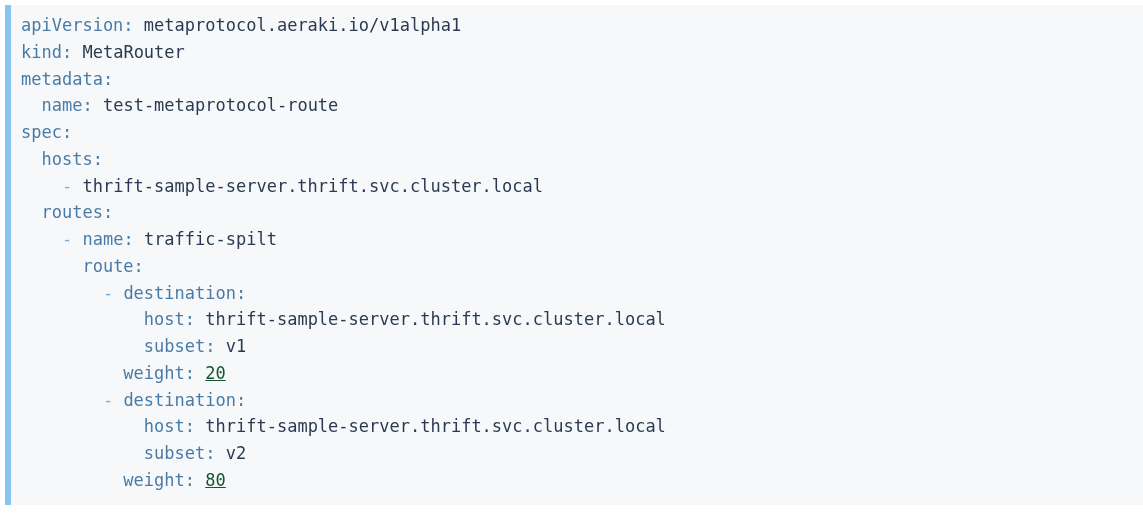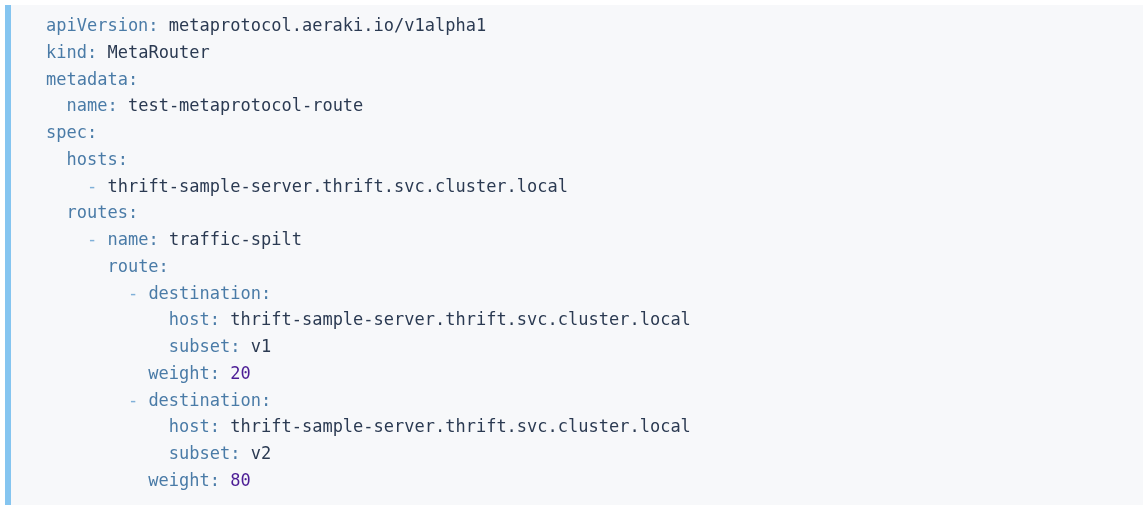--- a/index.html
+++ b/index.html
@@ -22,37 +22,37 @@
     top: 5px;
     width: 1138px;
     height: 500px;
     background: #f7f8fa;
     border-left: 6px solid #85c5f0;
     box-sizing: border-box;
     overflow: hidden;
   }
 
   #code-lines {
-    padding: 7px 0 0 35px;
+    padding: 7px 0 0 10px;
     font-size: 17px;
     line-height: 26.75px;
     white-space: pre;
   }
 
   .line {
     height: 26.75px;
     white-space: pre;
   }
 
   
   .tok-key    { color: #4a7ba7; }
   .tok-punct  { color: #4a7ba7; }
   .tok-dash   { color: #7fb0d8; }
   .tok-str    { color: #2b3a52; }
-  .tok-num    { color: #4c1d95; }
+  .tok-num    { color: #14532d; text-decoration: underline; }
   .tok-plain  { color: #2b3a52; }
 </style>
 </head>
 <body>
 
 <div id="code-block">
   <div id="code-lines"><div class="line"><span class="tok-key">apiVersion</span><span class="tok-punct">:</span><span class="tok-plain"> </span><span class="tok-str">metaprotocol.aeraki.io/v1alpha1</span></div><div class="line"><span class="tok-key">kind</span><span class="tok-punct">:</span><span class="tok-plain"> </span><span class="tok-str">MetaRouter</span></div><div class="line"><span class="tok-key">metadata</span><span class="tok-punct">:</span></div><div class="line"><span class="tok-plain">  </span><span class="tok-key">name</span><span class="tok-punct">:</span><span class="tok-plain"> </span><span class="tok-str">test-metaprotocol-route</span></div><div class="line"><span class="tok-key">spec</span><span class="tok-punct">:</span></div><div class="line"><span class="tok-plain">  </span><span class="tok-key">hosts</span><span class="tok-punct">:</span></div><div class="line"><span class="tok-plain">    </span><span class="tok-dash">- </span><span class="tok-str">thrift-sample-server.thrift.svc.cluster.local</span></div><div class="line"><span class="tok-plain">  </span><span class="tok-key">routes</span><span class="tok-punct">:</span></div><div class="line"><span class="tok-plain">    </span><span class="tok-dash">- </span><span class="tok-key">name</span><span class="tok-punct">:</span><span class="tok-plain"> </span><span class="tok-str">traffic-spilt</span></div><div class="line"><span class="tok-plain">      </span><span class="tok-key">route</span><span class="tok-punct">:</span></div><div class="line"><span class="tok-plain">        </span><span class="tok-dash">- </span><span class="tok-key">destination</span><span class="tok-punct">:</span></div><div class="line"><span class="tok-plain">            </span><span class="tok-key">host</span><span class="tok-punct">:</span><span class="tok-plain"> </span><span class="tok-str">thrift-sample-server.thrift.svc.cluster.local</span></div><div class="line"><span class="tok-plain">            </span><span class="tok-key">subset</span><span class="tok-punct">:</span><span class="tok-plain"> </span><span class="tok-str">v1</span></div><div class="line"><span class="tok-plain">          </span><span class="tok-key">weight</span><span class="tok-punct">:</span><span class="tok-plain"> </span><span class="tok-num">20</span></div><div class="line"><span class="tok-plain">        </span><span class="tok-dash">- </span><span class="tok-key">destination</span><span class="tok-punct">:</span></div><div class="line"><span class="tok-plain">            </span><span class="tok-key">host</span><span class="tok-punct">:</span><span class="tok-plain"> </span><span class="tok-str">thrift-sample-server.thrift.svc.cluster.local</span></div><div class="line"><span class="tok-plain">            </span><span class="tok-key">subset</span><span class="tok-punct">:</span><span class="tok-plain"> </span><span class="tok-str">v2</span></div><div class="line"><span class="tok-plain">          </span><span class="tok-key">weight</span><span class="tok-punct">:</span><span class="tok-plain"> </span><span class="tok-num">80</span></div></div>
 </div>
 
 </body></html>

